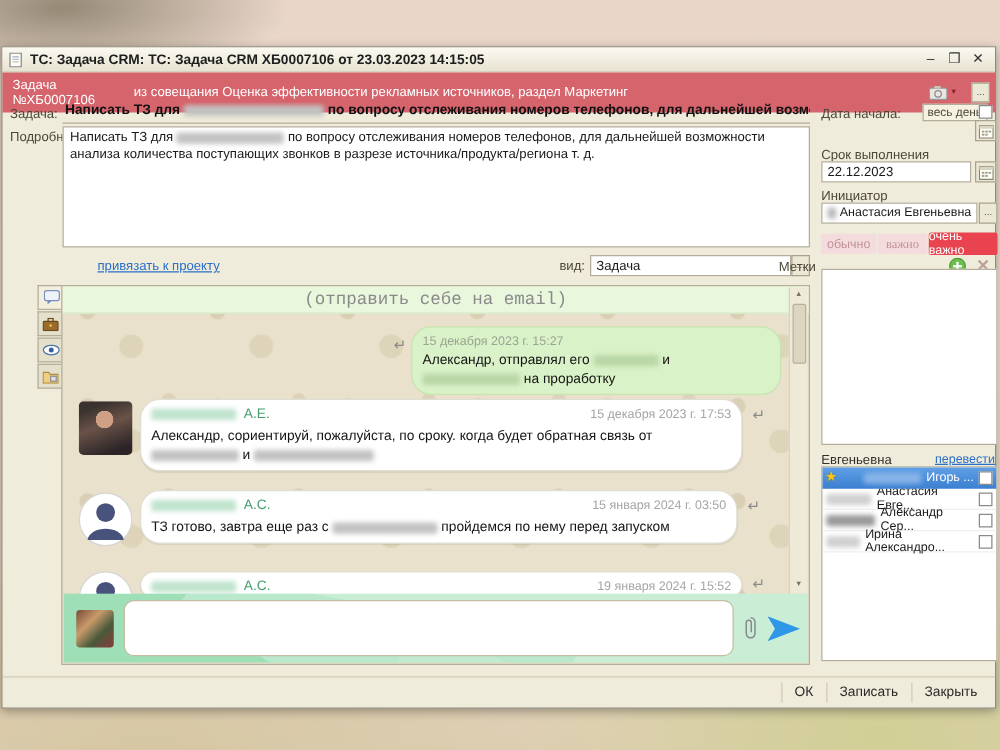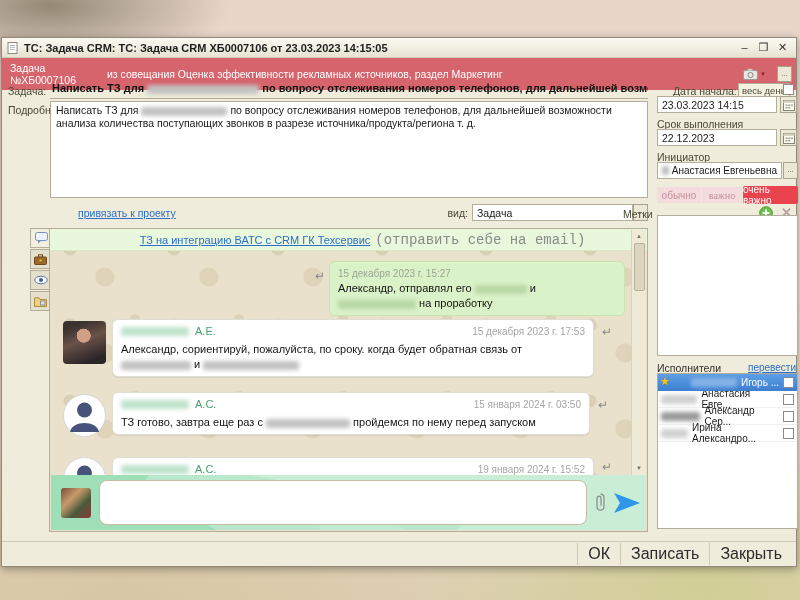--- a/index.html
+++ b/index.html
@@ -57,21 +57,21 @@
   .chat-panel { position:absolute; left:47px; top:190px; width:599px; height:304px; border:1px solid #b3ad99;
     background-color:#e9e1cb;
     background-image:
       radial-gradient(circle at 20px 20px, rgba(190,175,140,0.35) 6px, transparent 7px),
       radial-gradient(circle at 55px 48px, rgba(205,192,158,0.4) 9px, transparent 10px),
       radial-gradient(circle at 85px 15px, rgba(180,165,130,0.25) 5px, transparent 6px);
     background-size:104px 76px; overflow:hidden; }
   .chat-header { position:absolute; left:0; top:0; right:0; height:22px; background:#e9f7dd; border-bottom:1px solid #d6e8c4;
     display:flex; align-items:center; justify-content:center; gap:5px; font-size:11px; }
   .chat-header .note { color:#8a8a8a; font-size:14px;font-family:Liberation Mono, monospace; }
-  .bubble { position:absolute; border-radius:6px; padding:4px 8px; font-size:11px; color:#141414; line-height:15px; }
+  .bubble { position:absolute; border-radius:16px; padding:4px 8px; font-size:11px; color:#141414; line-height:15px; }
   .bubble.out { background:#daf2c8; border:1px solid #c6e4ae; }
   .bubble.in  { background:#fff; border:1px solid #e0ddd2; box-shadow:0 1px 1px rgba(0,0,0,0.08); }
   .b-time { font-size:10px; color:#9aa592; }
   .in .b-time { color:#a5a5a5; }
   .b-name { font-size:11px; color:#46a06e; }
   .b-nrow { display:flex; align-items:center; gap:6px; }
   .b-nrow .b-time { margin-left:auto; }
   .reply { position:absolute; font-size:12px; color:#8a8a8a; cursor:pointer; }
   .avatar { position:absolute; width:43px; height:43px; border-radius:4px; overflow:hidden; }
   .avatar.photo { background:
@@ -101,21 +101,21 @@
       background:#f4dbdd; color:#c2939a; height:16px; margin-top:1px; cursor:pointer; }
   .prio-opt.sel { background:#e8434f; color:#fff; height:18px; margin-top:0; border-radius:2px; }
   .tagbox { position:absolute; left:655px; top:177px; width:141px; height:141px; background:#fff; border:1px solid #b3ad99; }
   .execbox { position:absolute; left:655px; top:335px; width:141px; height:156px; background:#fff; border:1px solid #b3ad99; }
   .exec-row { height:17px; display:flex; align-items:center; justify-content:flex-end; gap:4px; padding:0 3px;
       font-size:10px; color:#1a1a1a; border-bottom:1px solid #f0f0f0; cursor:default; }
   .exec-row.sel { background:linear-gradient(#5e9fe6,#3c7fd0); color:#fff; position:relative; padding-left:16px; border-bottom:none; }
   .exec-row.sel .star { position:absolute; left:2px; top:1px; color:#f5c51c; font-size:11px; text-shadow:0 0 1px #9a7200; }
   .footer { position:absolute; left:0; right:0; bottom:0; height:25px; border-top:1px solid #cfc9b6;
       display:flex; align-items:center; justify-content:flex-end; padding-right:4px; }
-  .fbtn { font-size:16px; color:#2b2b2b; background:none; border:none; border-left:1px solid #cfc9b6;
+  .fbtn { font-size:11px; color:#2b2b2b; background:none; border:none; border-left:1px solid #cfc9b6;
       padding:2px 10px; font-family:"Liberation Sans",sans-serif; cursor:pointer; }
   .tag-icons { position:absolute; top:168px; display:flex; align-items:center; cursor:pointer; }
 </style>
 </head>
 <body>
 
 <div class="window">
 
   <div class="titlebar">
     <svg class="ticon" viewBox="0 0 12 12">
@@ -190,21 +190,20 @@
     <div class="chat-tab">
       <svg width="13" height="11" viewBox="0 0 13 11">
           <path d="M0.5 2.5 L0.5 10.5 L12.5 10.5 L12.5 3.5 L6 3.5 L5 1.8 L0.5 1.8 Z" fill="#f0d080" stroke="#b09040"></path>
           <rect x="6.5" y="5" width="4.5" height="4" fill="#e0e0e0" stroke="#909090"></rect>
         </svg>
     </div>
   </div>
 
   <div class="chat-panel">
     <div class="chat-header">
-      <span class="link">ТЗ на интеграцию ВАТС с CRM ГК Техсервис</span>
       <span class="note">(отправить себе на email)</span>
     </div>
 
     <span class="reply" style="right:322px; top:40px;">↵</span>
     <div class="bubble out" style="top:32px; right:22px; width:296px;">
       <div class="b-time">15 декабря 2023 г. 15:27</div>
       <div>
         <span>Александр, отправлял его</span>
         <span class="redact" style="width:52px; background:#b9d6a6;"></span>
         <span>и</span>
@@ -277,24 +276,23 @@
           </svg>
       </span>
       <span class="send-btn">
         <svg width="26" height="20" viewBox="0 0 26 20">
             <polygon points="0,0 26,10 0,20 6,10" fill="#2f97e8"></polygon>
           </svg>
       </span>
     </div>
   </div>
 
-  <span class="lbl" style="left:671px; top:47px;">Дата начала:</span>
+  <span class="lbl" style="left:655px; top:47px;">Дата начала:</span>
   <span class="allday">весь день</span>
   <span class="checkbox" style="position:absolute; left:781px; top:46px;"></span>
-  <div class="inp" style="left:655px; top:58px; width:120px; height:17px;">23.03.2023 14:15</div>
   <span class="cal-btn" style="left:778px; top:58px;">
     <svg width="12" height="12" viewBox="0 0 12 12">
         <rect x="0.5" y="1.5" width="11" height="10" fill="#fdfdf4" stroke="#8a8474"></rect>
         <rect x="0.5" y="1.5" width="11" height="2.5" fill="#d8d4c4"></rect>
         <rect x="2.5" y="5.5" width="2" height="1.5" fill="#a0a090"></rect>
         <rect x="5.2" y="5.5" width="2" height="1.5" fill="#a0a090"></rect>
         <rect x="7.9" y="5.5" width="2" height="1.5" fill="#a0a090"></rect>
         <rect x="2.5" y="8" width="2" height="1.5" fill="#a0a090"></rect>
         <rect x="5.2" y="8" width="2" height="1.5" fill="#a0a090"></rect>
       </svg>
@@ -333,21 +331,21 @@
         <circle cx="7" cy="7" r="6.3" fill="#6cbf4e" stroke="#4e9a34"></circle>
         <rect x="6.1" y="3.5" width="1.8" height="7" fill="#fff"></rect>
         <rect x="3.5" y="6.1" width="7" height="1.8" fill="#fff"></rect>
       </svg>
   </span>
   <span class="tag-icons" style="left:779px; top:167px; color:#bc9f9f; font-size:13px; font-weight:bold;">
       <span>✕</span>
     </span>
   <div class="tagbox"></div>
 
-  <span class="lbl" style="left:655px; top:324px; color:#33302a;">Исполнители</span>
+  <span class="lbl" style="left:655px; top:324px; color:#33302a;">Евгеньевна</span>
   <span class="lbl link" style="left:718px; top:324px; font-size:10px;">перевести задачу</span>
 
   <div class="execbox">
     <div class="exec-row sel">
       <span class="star">★</span>
       <span class="redact" style="width:46px; background:#86b3e8;"></span>
       <span>Игорь ...</span>
       <span class="checkbox"></span>
     </div>
     <div class="exec-row">

